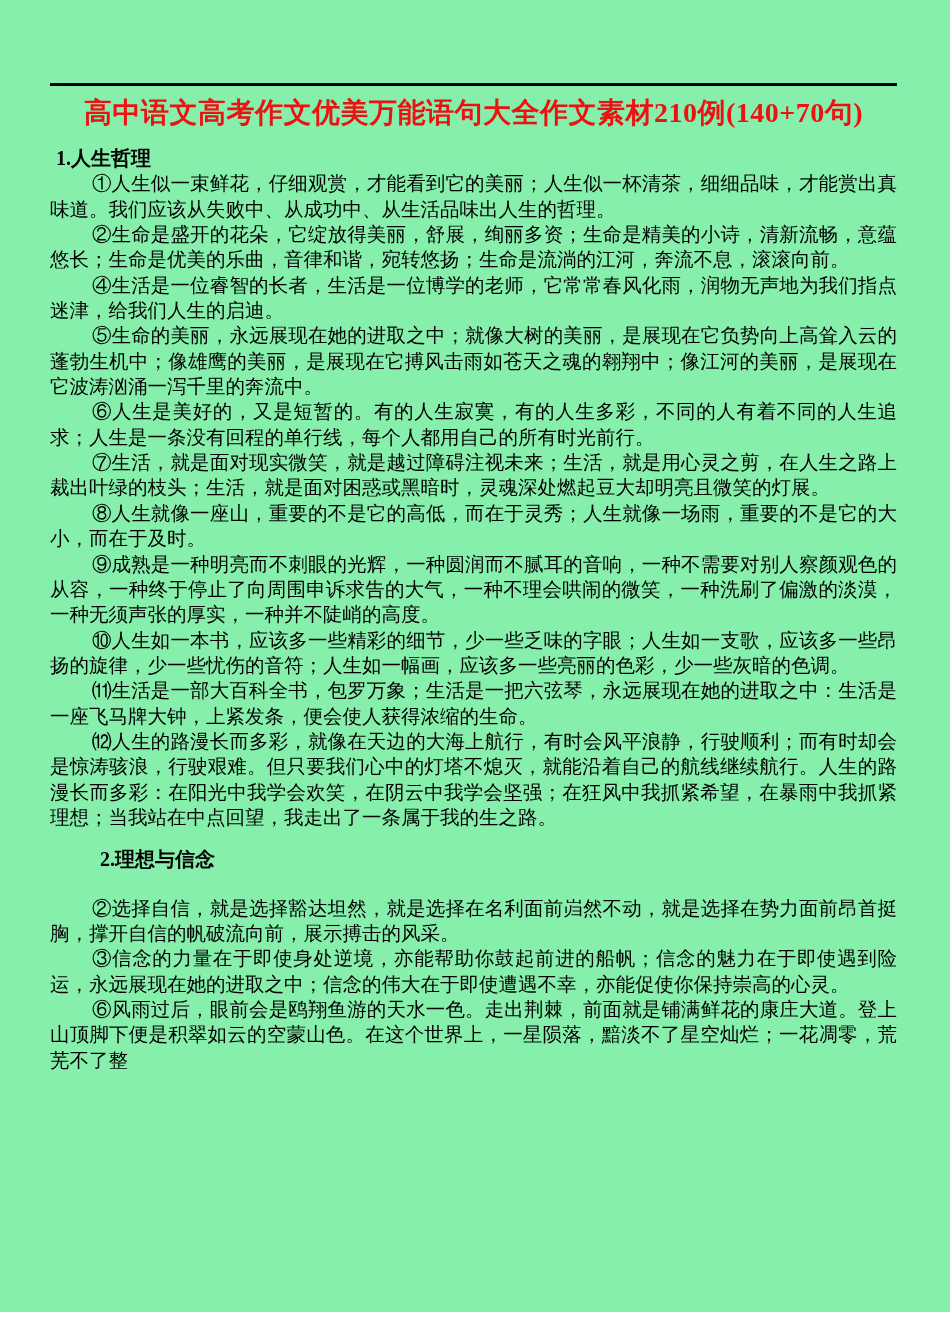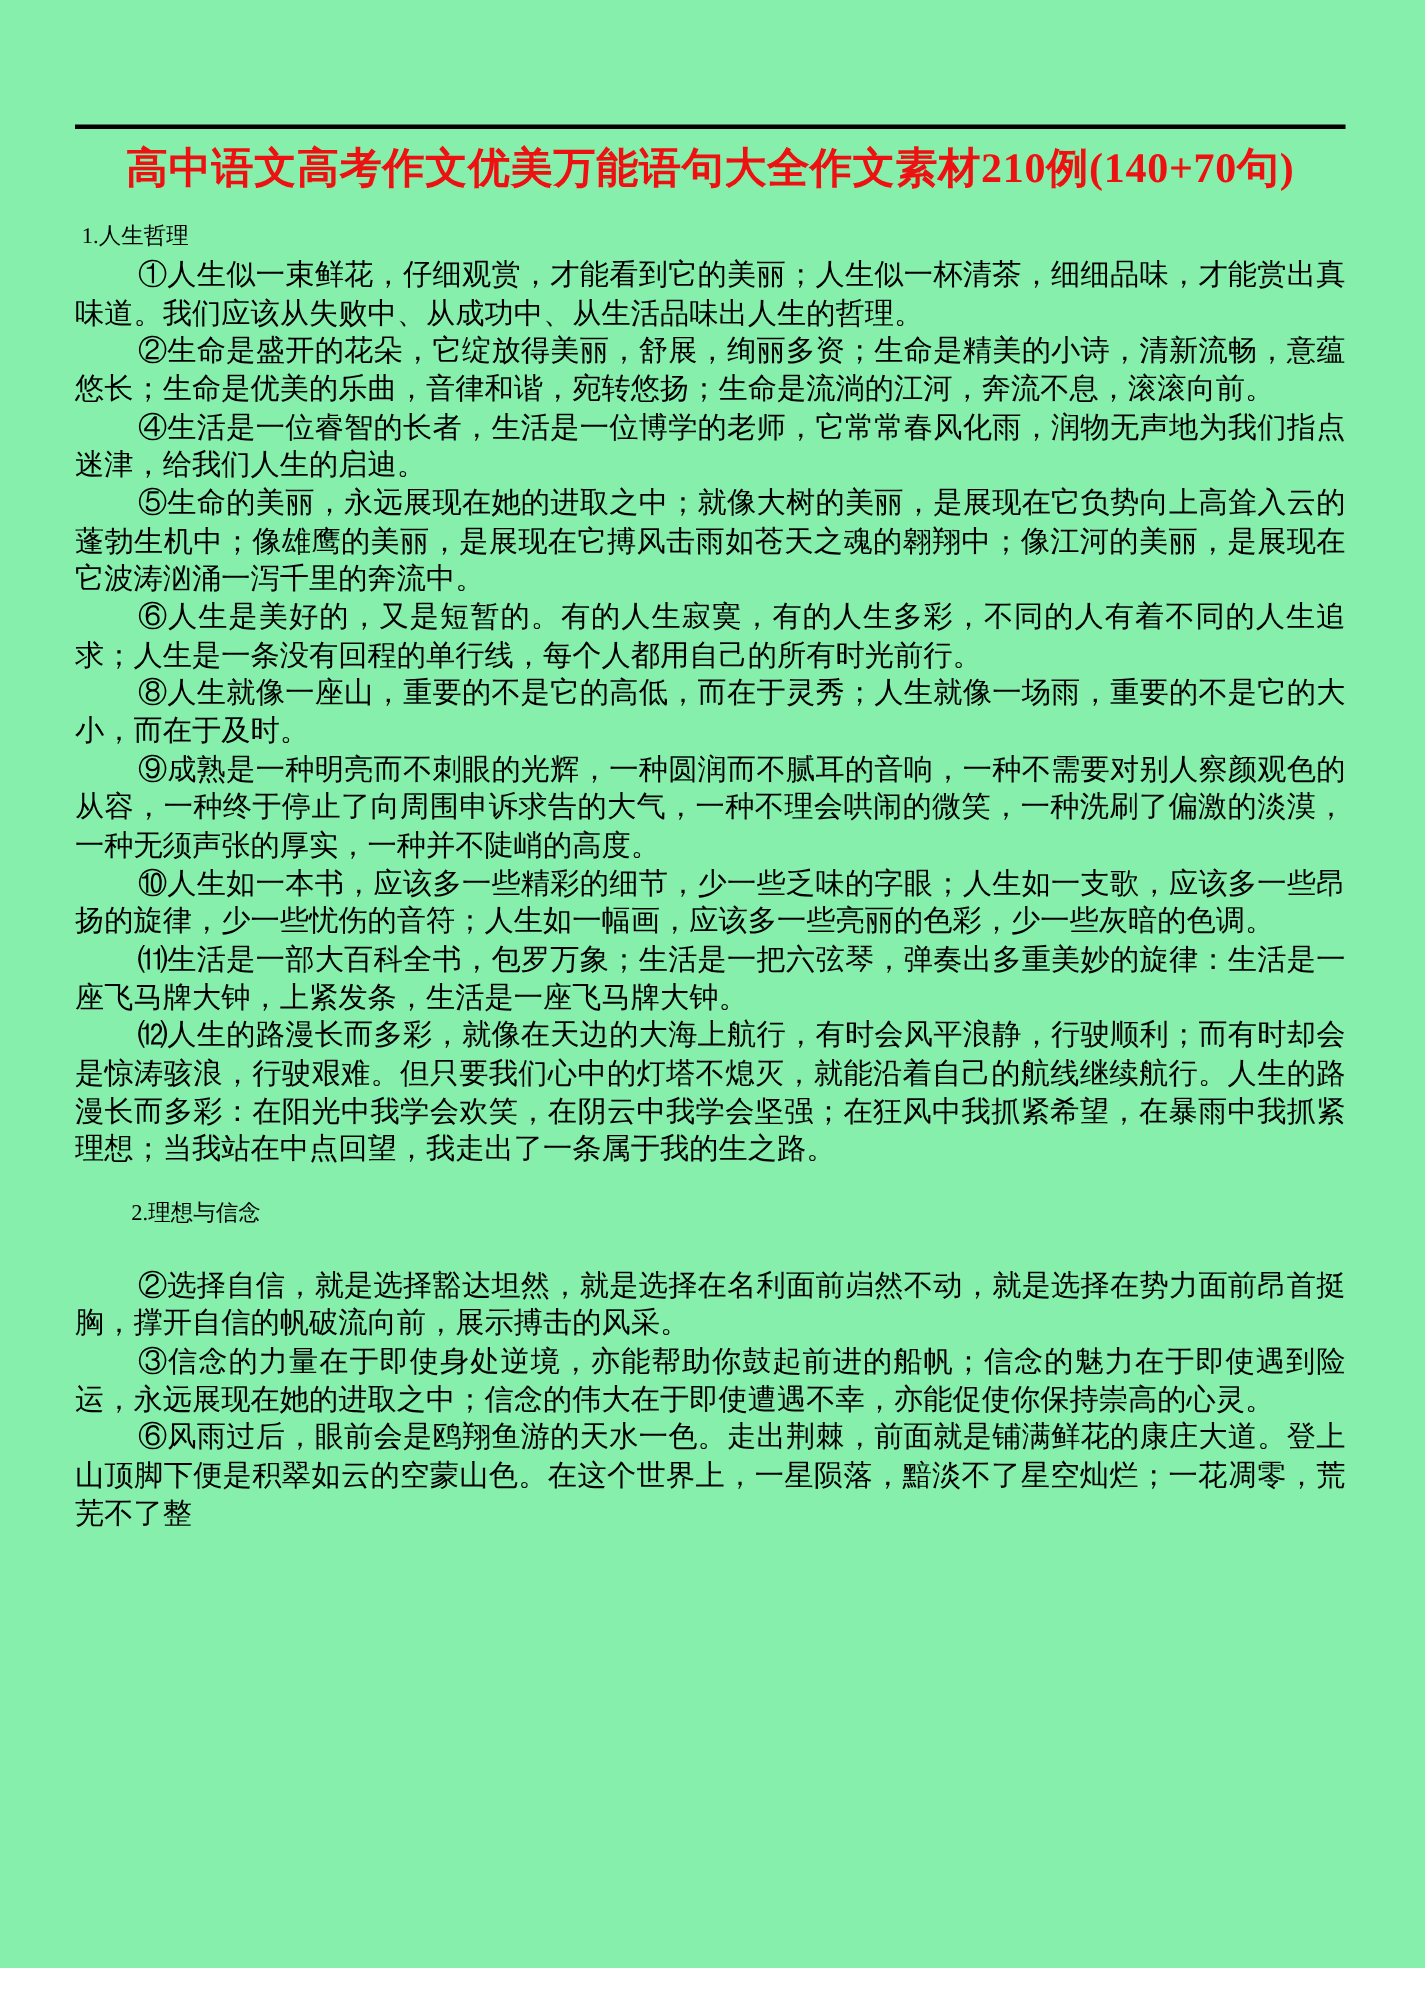--- a/index.html
+++ b/index.html
@@ -32,22 +32,22 @@
     letter-spacing: 0.5px;
   }
   .doc-body {
     font-size: 19.5px;
     line-height: 25.35px;
     text-align: justify;
   }
   .section { margin: 0; }
   .sec-heading {
     margin: 0;
-    font-weight: normal;
-    font-size: 15px;
+    font-weight: bold;
+    font-size: 20px;
     line-height: 25.35px;
   }
   .sec-1 .sec-heading {
     text-indent: 0.3em;
   }
   .sec-2 .sec-heading {
     text-indent: 2.5em;
     margin: 17px 0 23px 0;
   }
   .para {
@@ -62,24 +62,25 @@
   <hr class="top-rule">
   <div class="page-title" style="color: rgb(238, 17, 17);">高中语文高考作文优美万能语句大全作文素材210例(140+70句)</div>
   <div class="doc-body">
   <div class="section sec-1">
     <p class="sec-heading">1.人生哲理</p>
   <p class="para">①人生似一束鲜花，仔细观赏，才能看到它的美丽；人生似一杯清茶，细细品味，才能赏出真味道。我们应该从失败中、从成功中、从生活品味出人生的哲理。</p>
         <p class="para">②生命是盛开的花朵，它绽放得美丽，舒展，绚丽多资；生命是精美的小诗，清新流畅，意蕴悠长；生命是优美的乐曲，音律和谐，宛转悠扬；生命是流淌的江河，奔流不息，滚滚向前。</p>
         <p class="para">④生活是一位睿智的长者，生活是一位博学的老师，它常常春风化雨，润物无声地为我们指点迷津，给我们人生的启迪。</p>
         <p class="para">⑤生命的美丽，永远展现在她的进取之中；就像大树的美丽，是展现在它负势向上高耸入云的蓬勃生机中；像雄鹰的美丽，是展现在它搏风击雨如苍天之魂的翱翔中；像江河的美丽，是展现在它波涛汹涌一泻千里的奔流中。</p>
         <p class="para">⑥人生是美好的，又是短暂的。有的人生寂寞，有的人生多彩，不同的人有着不同的人生追求；人生是一条没有回程的单行线，每个人都用自己的所有时光前行。</p>
+        <p class="para">⑦生活，就是面对现实微笑，就是越过障碍注视未来；生活，就是用心灵之剪，在人生之路上裁出叶绿的枝头；生活，就是面对困惑或黑暗时，灵魂深处燃起豆大却明亮且微笑的灯展。</p>
         <p class="para">⑧人生就像一座山，重要的不是它的高低，而在于灵秀；人生就像一场雨，重要的不是它的大小，而在于及时。</p>
         <p class="para">⑨成熟是一种明亮而不刺眼的光辉，一种圆润而不腻耳的音响，一种不需要对别人察颜观色的从容，一种终于停止了向周围申诉求告的大气，一种不理会哄闹的微笑，一种洗刷了偏激的淡漠，一种无须声张的厚实，一种并不陡峭的高度。</p>
         <p class="para">⑩人生如一本书，应该多一些精彩的细节，少一些乏味的字眼；人生如一支歌，应该多一些昂扬的旋律，少一些忧伤的音符；人生如一幅画，应该多一些亮丽的色彩，少一些灰暗的色调。</p>
-        <p class="para">⑾生活是一部大百科全书，包罗万象；生活是一把六弦琴，弹奏出多重美妙的旋律：生活是一座飞马牌大钟，上紧发条，生活是一座飞马牌大钟。</p>
+        <p class="para">⑾生活是一部大百科全书，包罗万象；生活是一把六弦琴，永远展现在她的进取之中：生活是一座飞马牌大钟，上紧发条，便会使人获得浓缩的生命。</p>
         <p class="para">⑿人生的路漫长而多彩，就像在天边的大海上航行，有时会风平浪静，行驶顺利；而有时却会是惊涛骇浪，行驶艰难。但只要我们心中的灯塔不熄灭，就能沿着自己的航线继续航行。人生的路漫长而多彩：在阳光中我学会欢笑，在阴云中我学会坚强；在狂风中我抓紧希望，在暴雨中我抓紧理想；当我站在中点回望，我走出了一条属于我的生之路。</p>
       </div>
 
   <div class="section sec-2">
     <p class="sec-heading">2.理想与信念</p>
         <p class="para">②选择自信，就是选择豁达坦然，就是选择在名利面前岿然不动，就是选择在势力面前昂首挺胸，撑开自信的帆破流向前，展示搏击的风采。</p>
         <p class="para">③信念的力量在于即使身处逆境，亦能帮助你鼓起前进的船帆；信念的魅力在于即使遇到险运，永远展现在她的进取之中；信念的伟大在于即使遭遇不幸，亦能促使你保持崇高的心灵。</p>
         <p class="para">⑥风雨过后，眼前会是鸥翔鱼游的天水一色。走出荆棘，前面就是铺满鲜花的康庄大道。登上山顶脚下便是积翠如云的空蒙山色。在这个世界上，一星陨落，黯淡不了星空灿烂；一花凋零，荒芜不了整</p>
       </div>
 </div>

